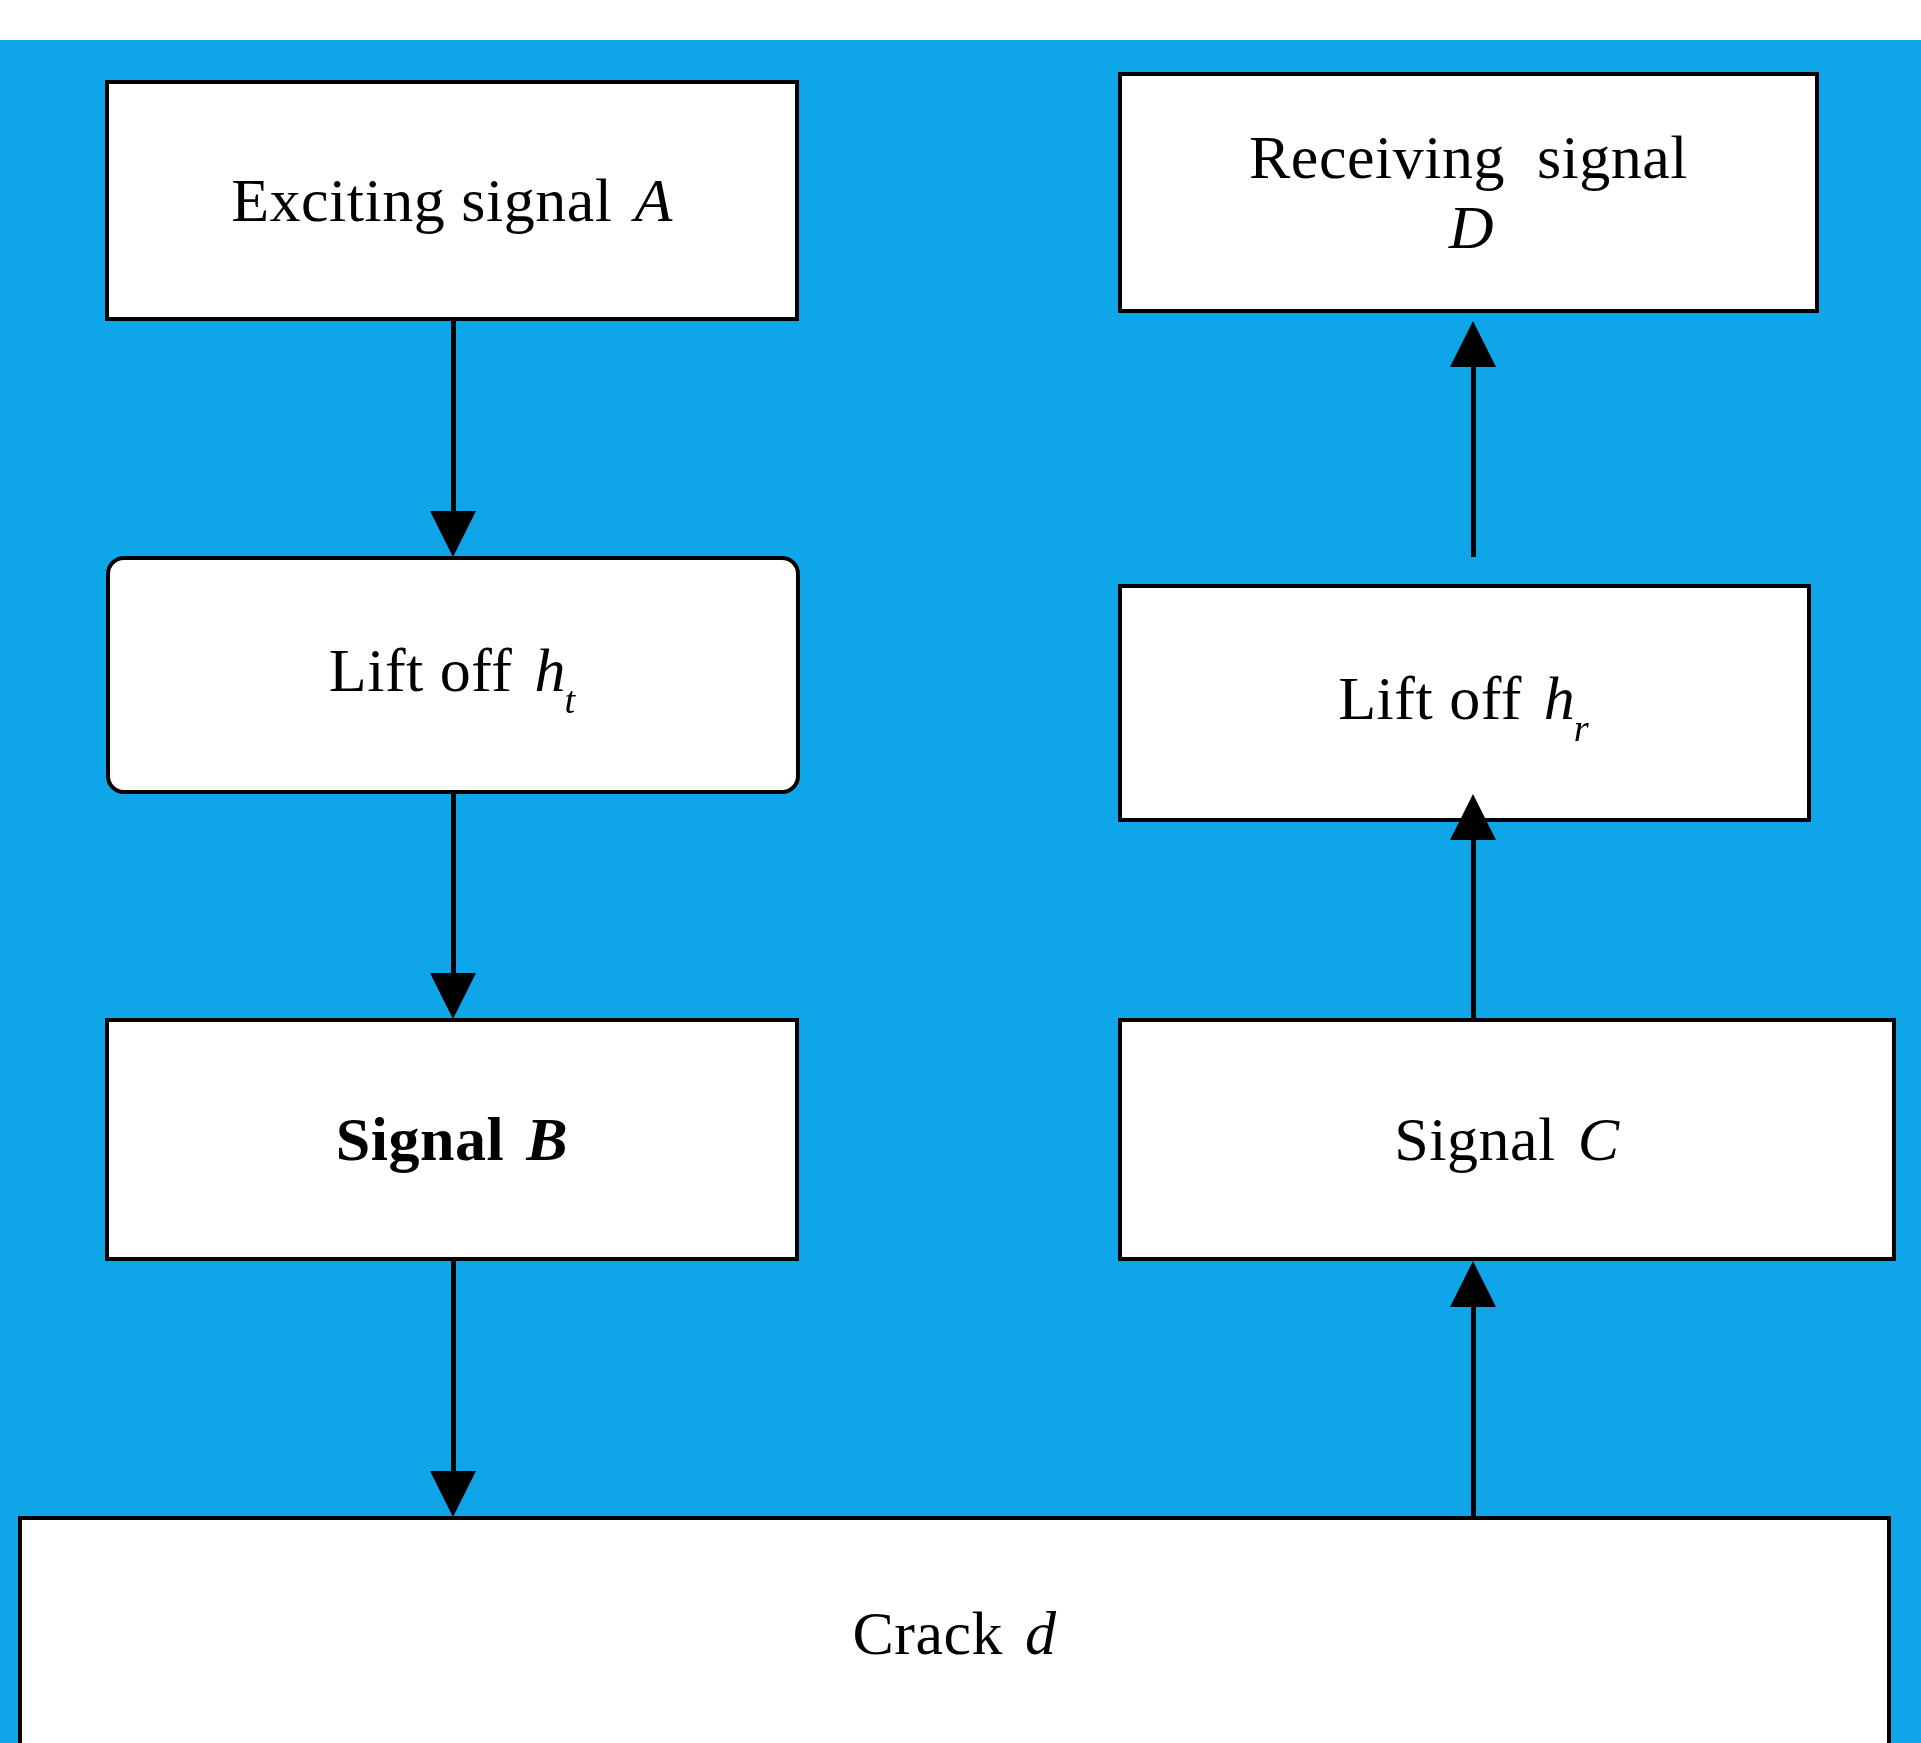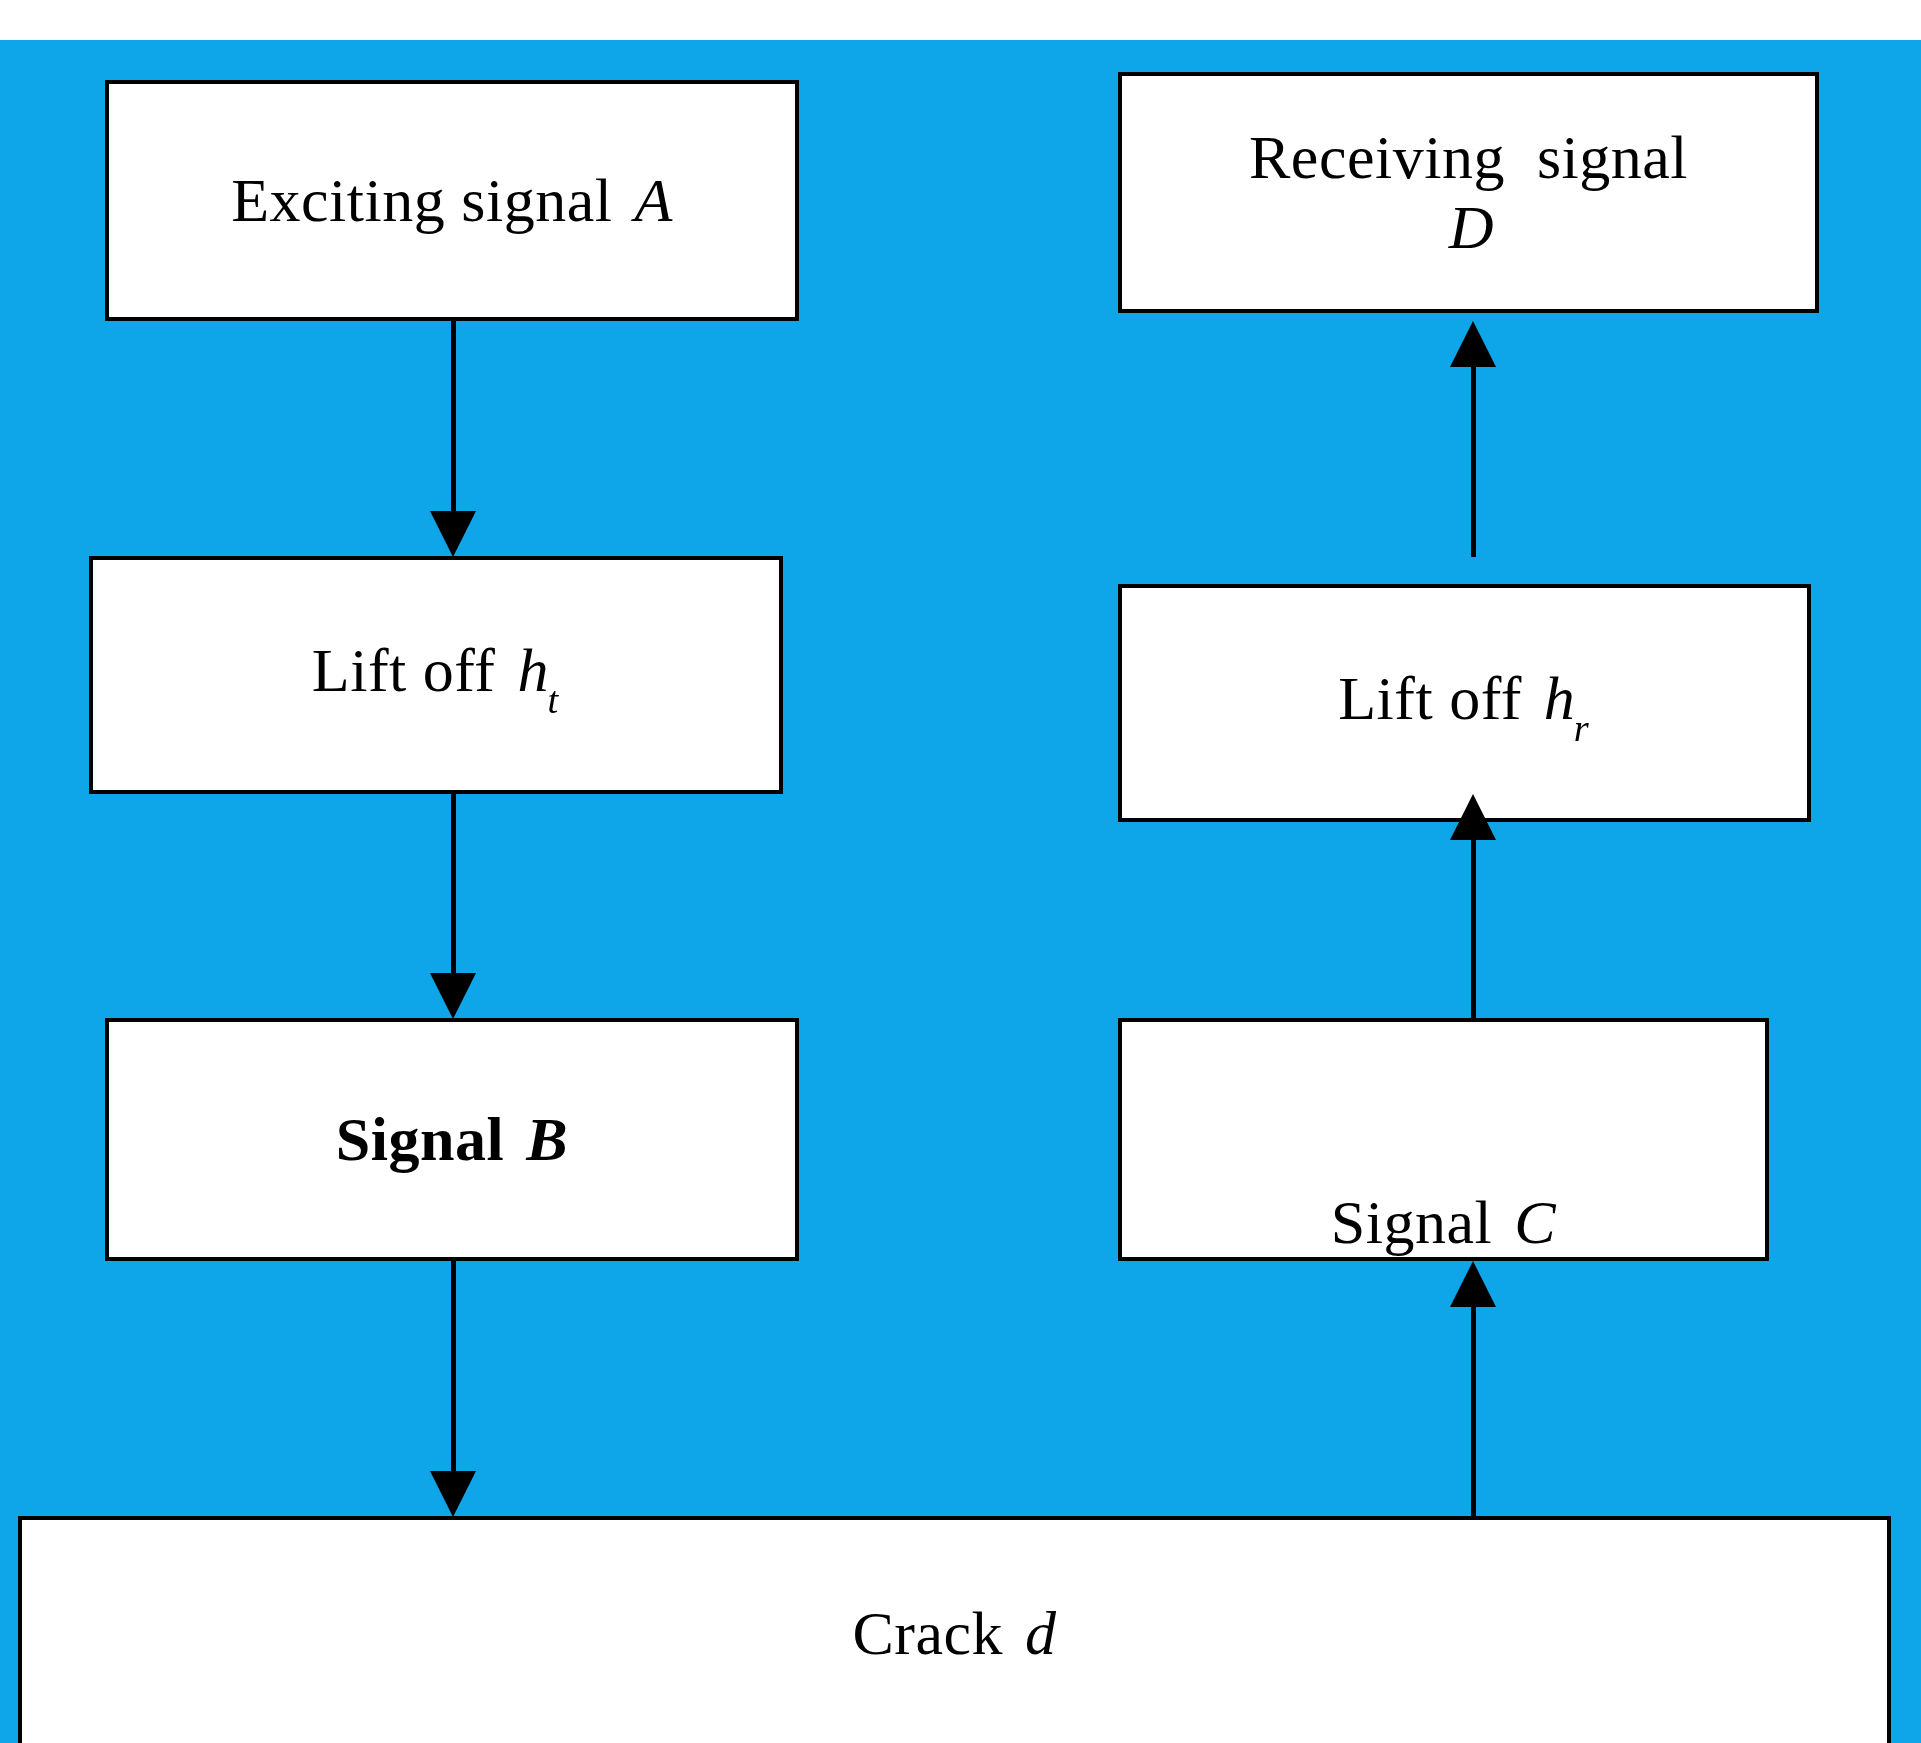--- a/index.html
+++ b/index.html
@@ -43,24 +43,24 @@
     font-style: italic;
     font-size: 0.62em;
     vertical-align: sub;
     position: relative;
     top: 0.22em;
     left: -0.04em;
   }
   
   #node-exciting-signal { left: 105px;  top: 40px;   width: 694px; height: 241px; }
   #node-receiving-signal{ left: 1118px; top: 32px;   width: 701px; height: 241px; }
-  #node-lift-off-t      { left: 89px;  top: 516px;  width: 694px; height: 238px; }
+  #node-lift-off-t      { left: 106px;  top: 516px;  width: 694px; height: 238px; border-radius: 18px; }
   #node-lift-off-r      { left: 1118px; top: 544px;  width: 693px; height: 238px; }
   #node-signal-b        { left: 105px;  top: 978px;  width: 694px; height: 243px; font-weight: bold; }
-  #node-signal-c        { left: 1118px; top: 978px;  width: 651px; height: 243px; align-items: flex-end; }
+  #node-signal-c        { left: 1118px; top: 978px;  width: 778px; height: 243px; }
   #node-crack           { left: 18px;   top: 1476px; width: 1873px; height: 236px; }
 
   
   .edge {
     position: absolute;
   }
   .edge .shaft {
     position: absolute;
     left: 50%;
     width: 5px;

